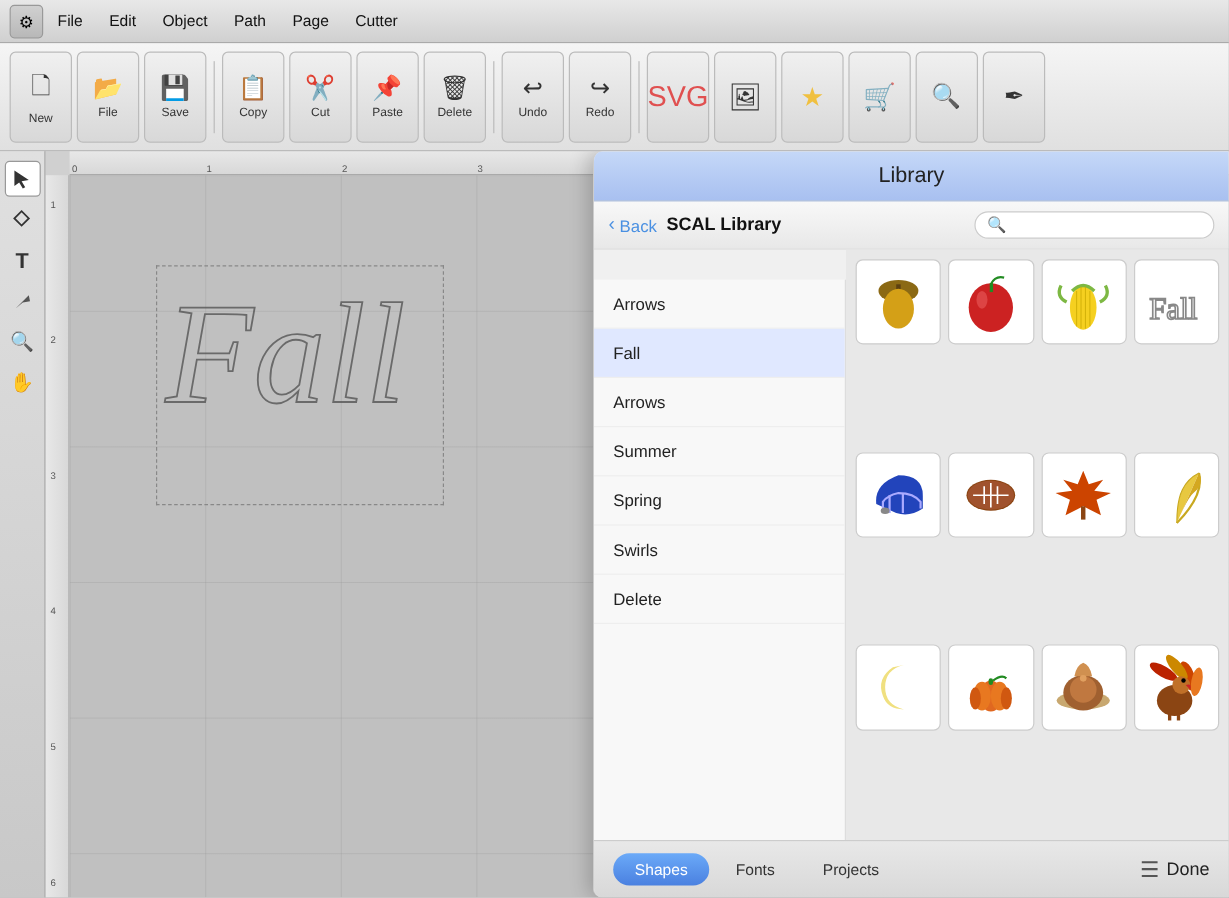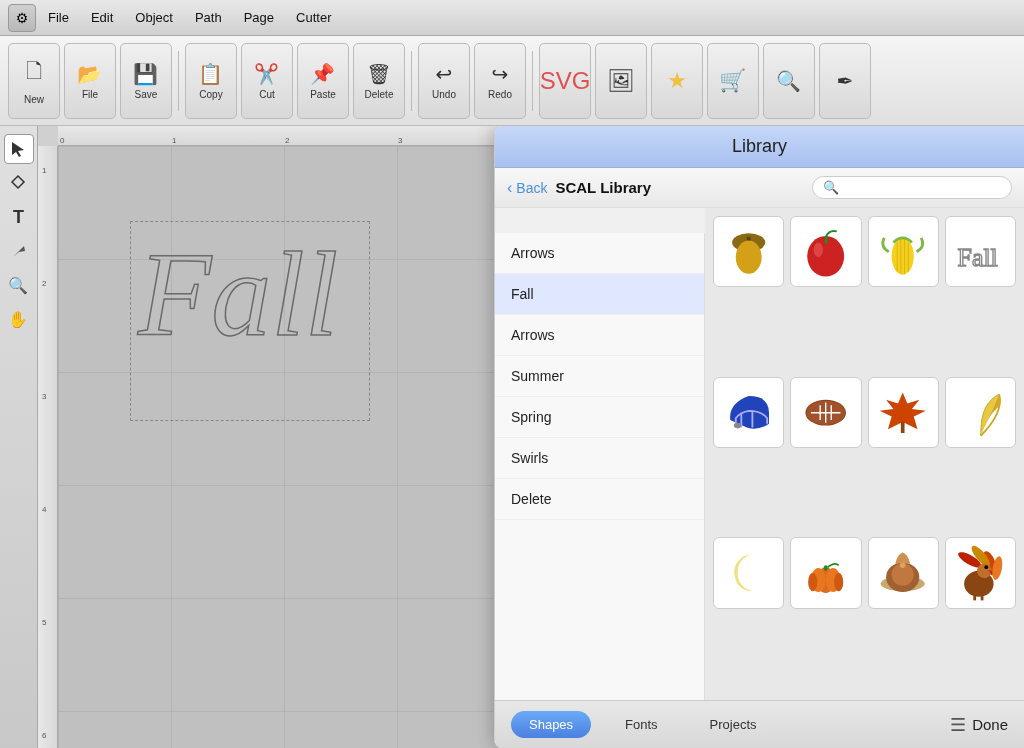--- a/index.html
+++ b/index.html
@@ -260,21 +260,21 @@
     }
     .shape-cell svg { width: 80%; height: 80%; }
 
     
     #library-footer {
       background: linear-gradient(to bottom, #e8e8e8, #d8d8d8);
       border-top: 1px solid #ccc;
       padding: 10px 16px;
       display: flex;
       align-items: center;
-      gap: 16px;
+      gap: 4px;
     }
     .footer-tab {
       padding: 6px 18px;
       border-radius: 14px;
       font-size: 13px;
       cursor: pointer;
       color: #333;
       background: transparent;
       border: none;
     }

